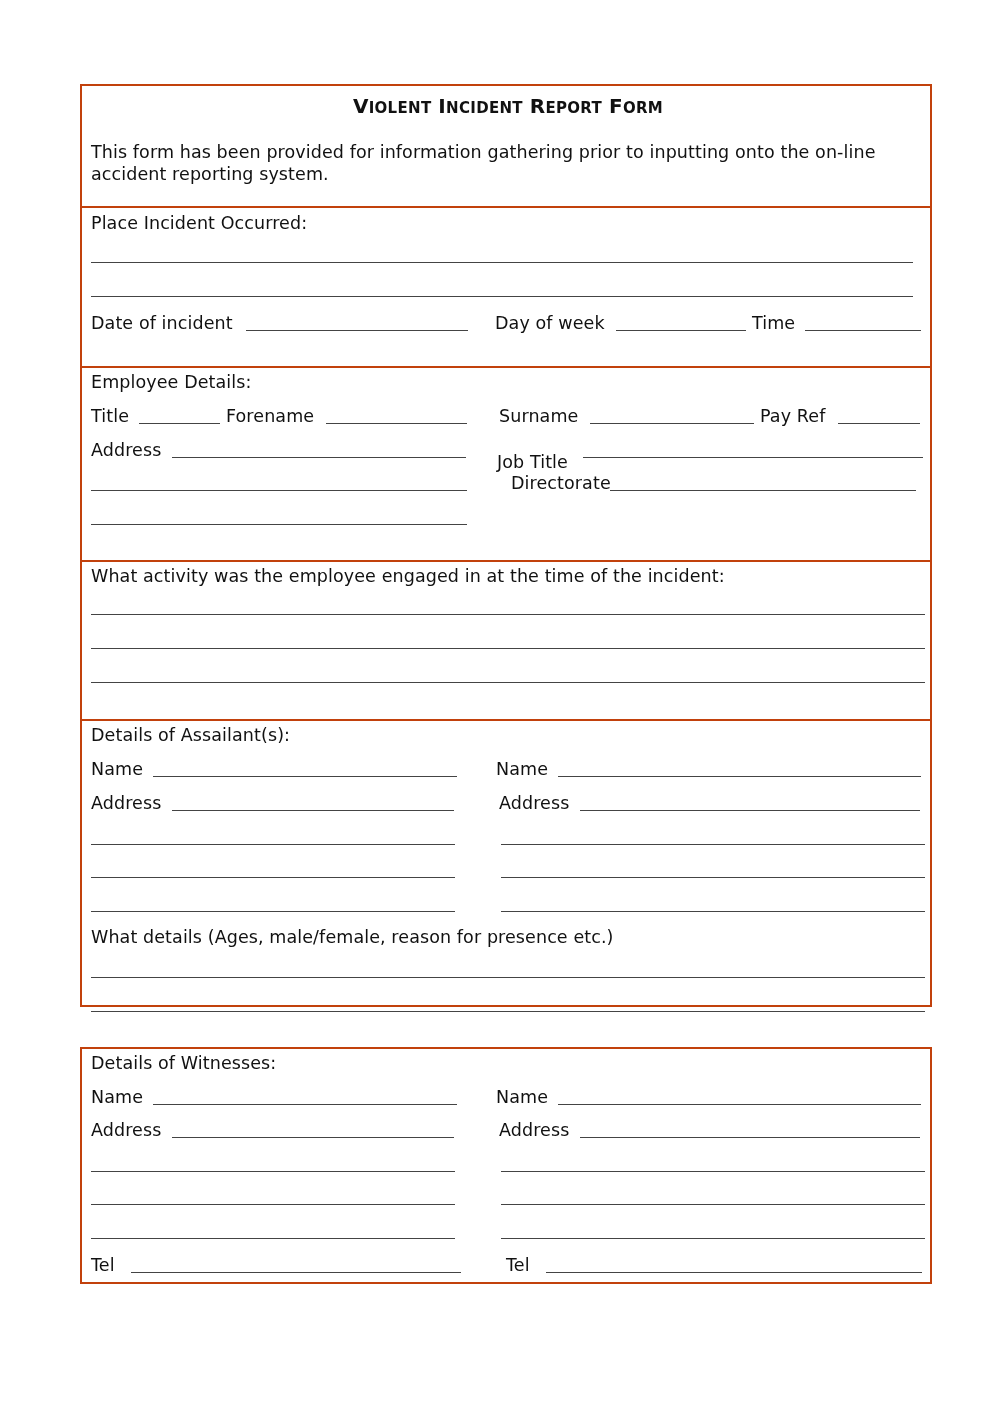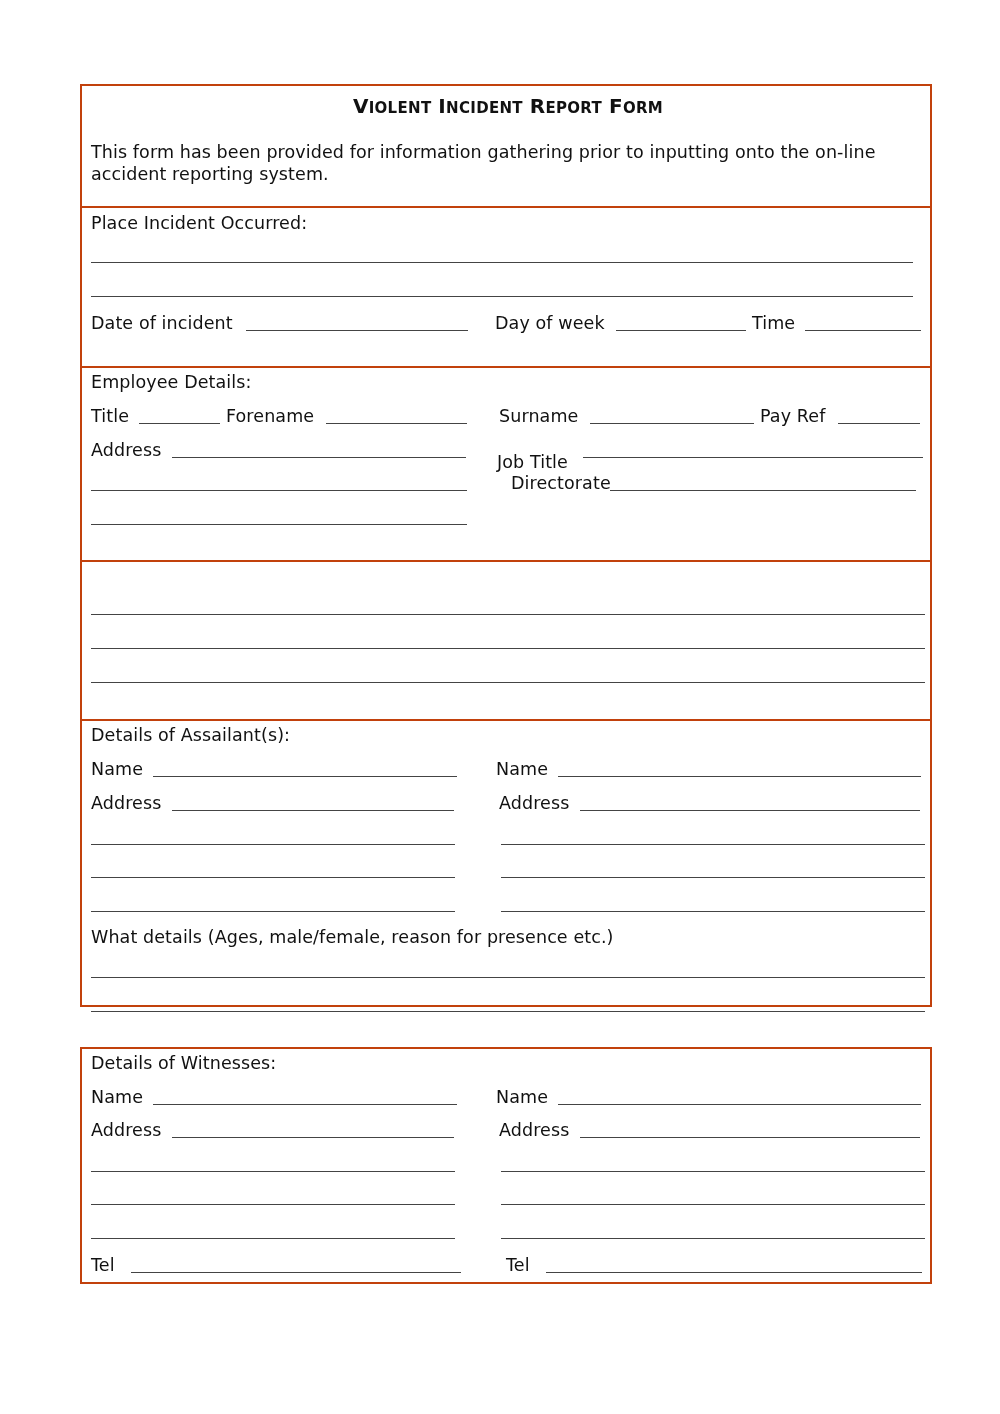--- a/index.html
+++ b/index.html
@@ -51,20 +51,21 @@
   <div class="ln" style="left:90px;width:294px;top:89px;"></div>
   <div class="t" style="left:415px;top:72px;margin-top:12px;">Job Title</div>
   <div class="ln" style="left:501px;width:340px;top:89px;"></div>
   <div class="ln" style="left:9px;width:376px;top:122px;"></div>
   <div class="t" style="left:417px;top:105px;margin-left:12px;">Directorate</div>
   <div class="ln" style="left:528px;width:306px;top:122px;"></div>
   <div class="ln" style="left:9px;width:376px;top:156px;"></div>
 </div>
 
 <div class="box" style="top:560px;height:161px;">
+  <div class="t" style="left:9px;top:4px;">What activity was the employee engaged in at the time of the incident:</div>
   <div class="ln" style="left:9px;width:834px;top:52px;"></div>
   <div class="ln" style="left:9px;width:834px;top:86px;"></div>
   <div class="ln" style="left:9px;width:834px;top:120px;"></div>
 </div>
 
 <div class="box" style="top:719px;height:288px;">
   <div class="t" style="left:9px;top:4px;">Details of Assailant(s):</div>
   <div class="t" style="left:9px;top:38px;">Name</div>
   <div class="ln" style="left:71px;width:304px;top:55px;"></div>
   <div class="t" style="left:414px;top:38px;">Name</div>

